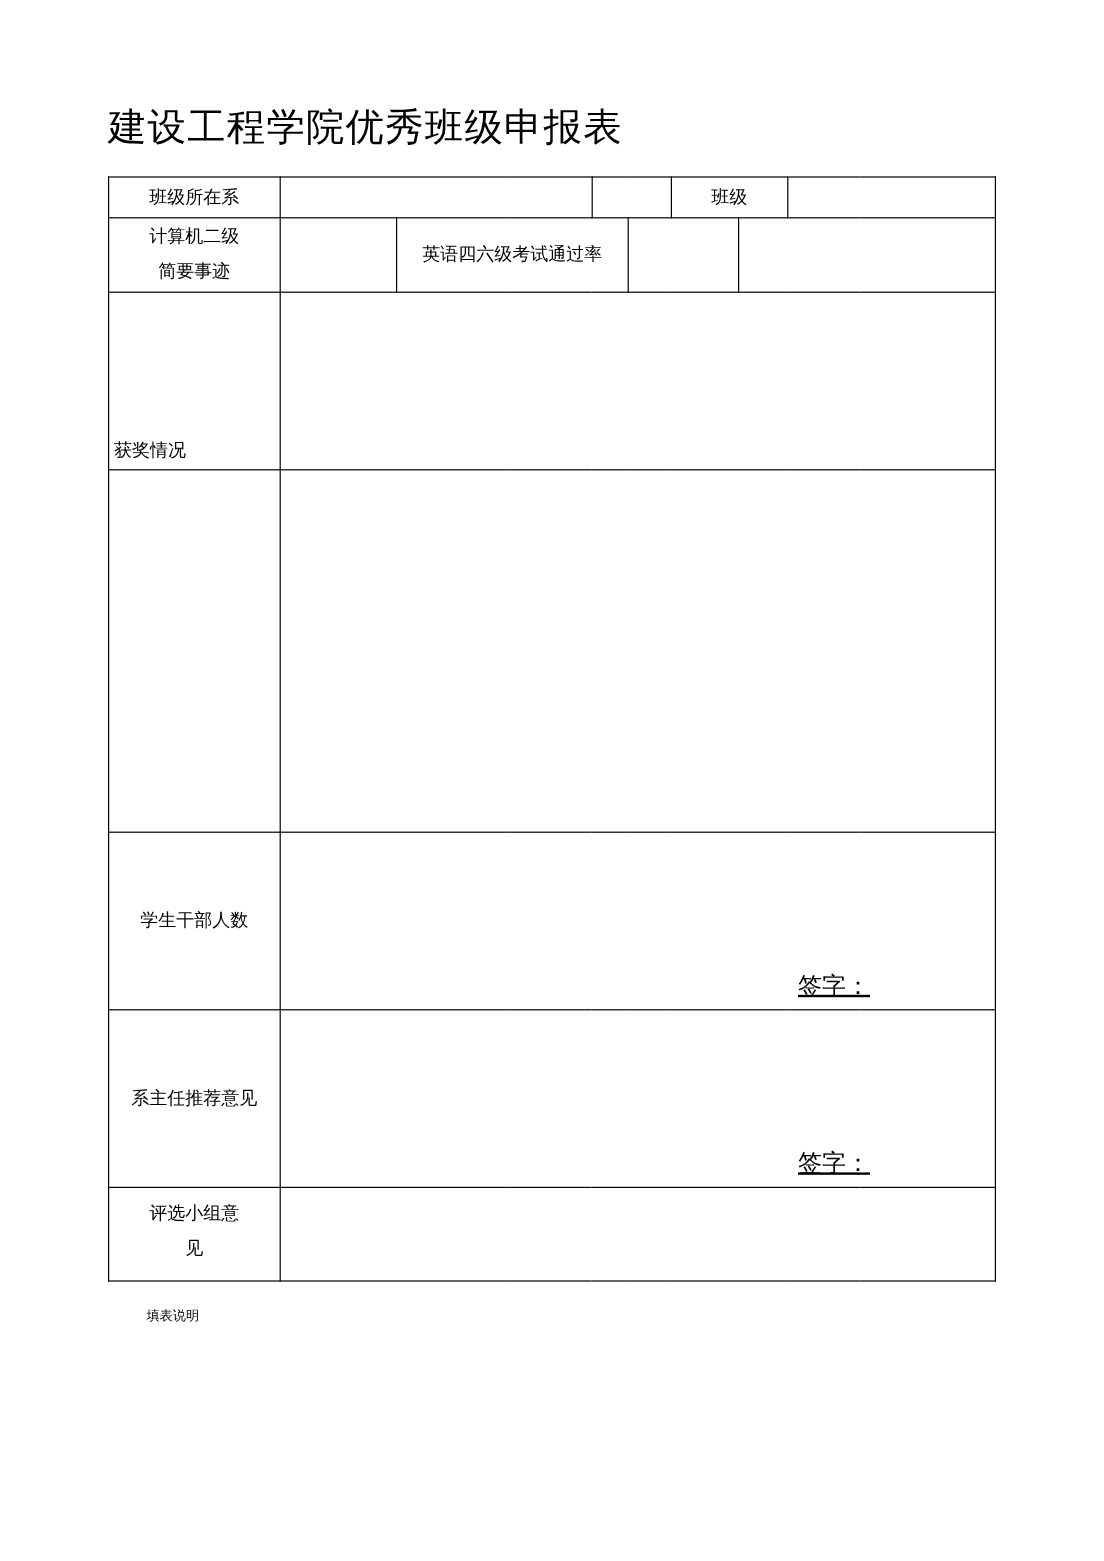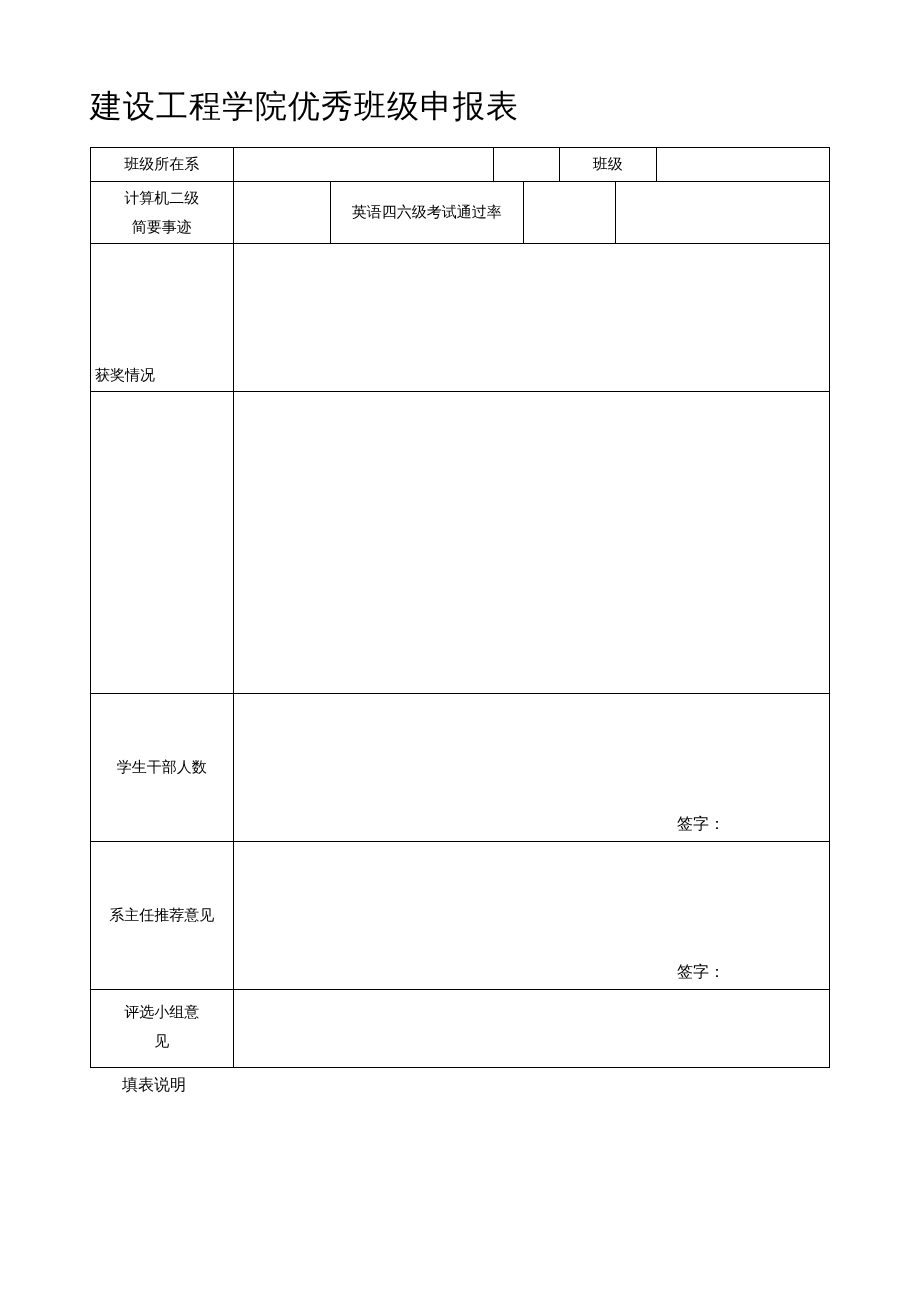--- a/index.html
+++ b/index.html
@@ -65,25 +65,26 @@
     }
     .sign-wrap {
       position: relative;
       width: 100%;
       height: 100%;
     }
     .sign-label {
       position: absolute;
       right: 100px;
       bottom: 4px;
-      font-size: 16px;
+      font-size: 20px;
+      text-decoration: underline;
     }
     .footer-notes {
-      margin-top: 3px;
-      font-size: 16px;
+      margin-top: 20px;
+      font-size: 11px;
       line-height: 1.7;
       padding-left: 32px;
     }
     .two-line {
       line-height: 1.9;
     }
   </style>
 </head>
 <body>
 

